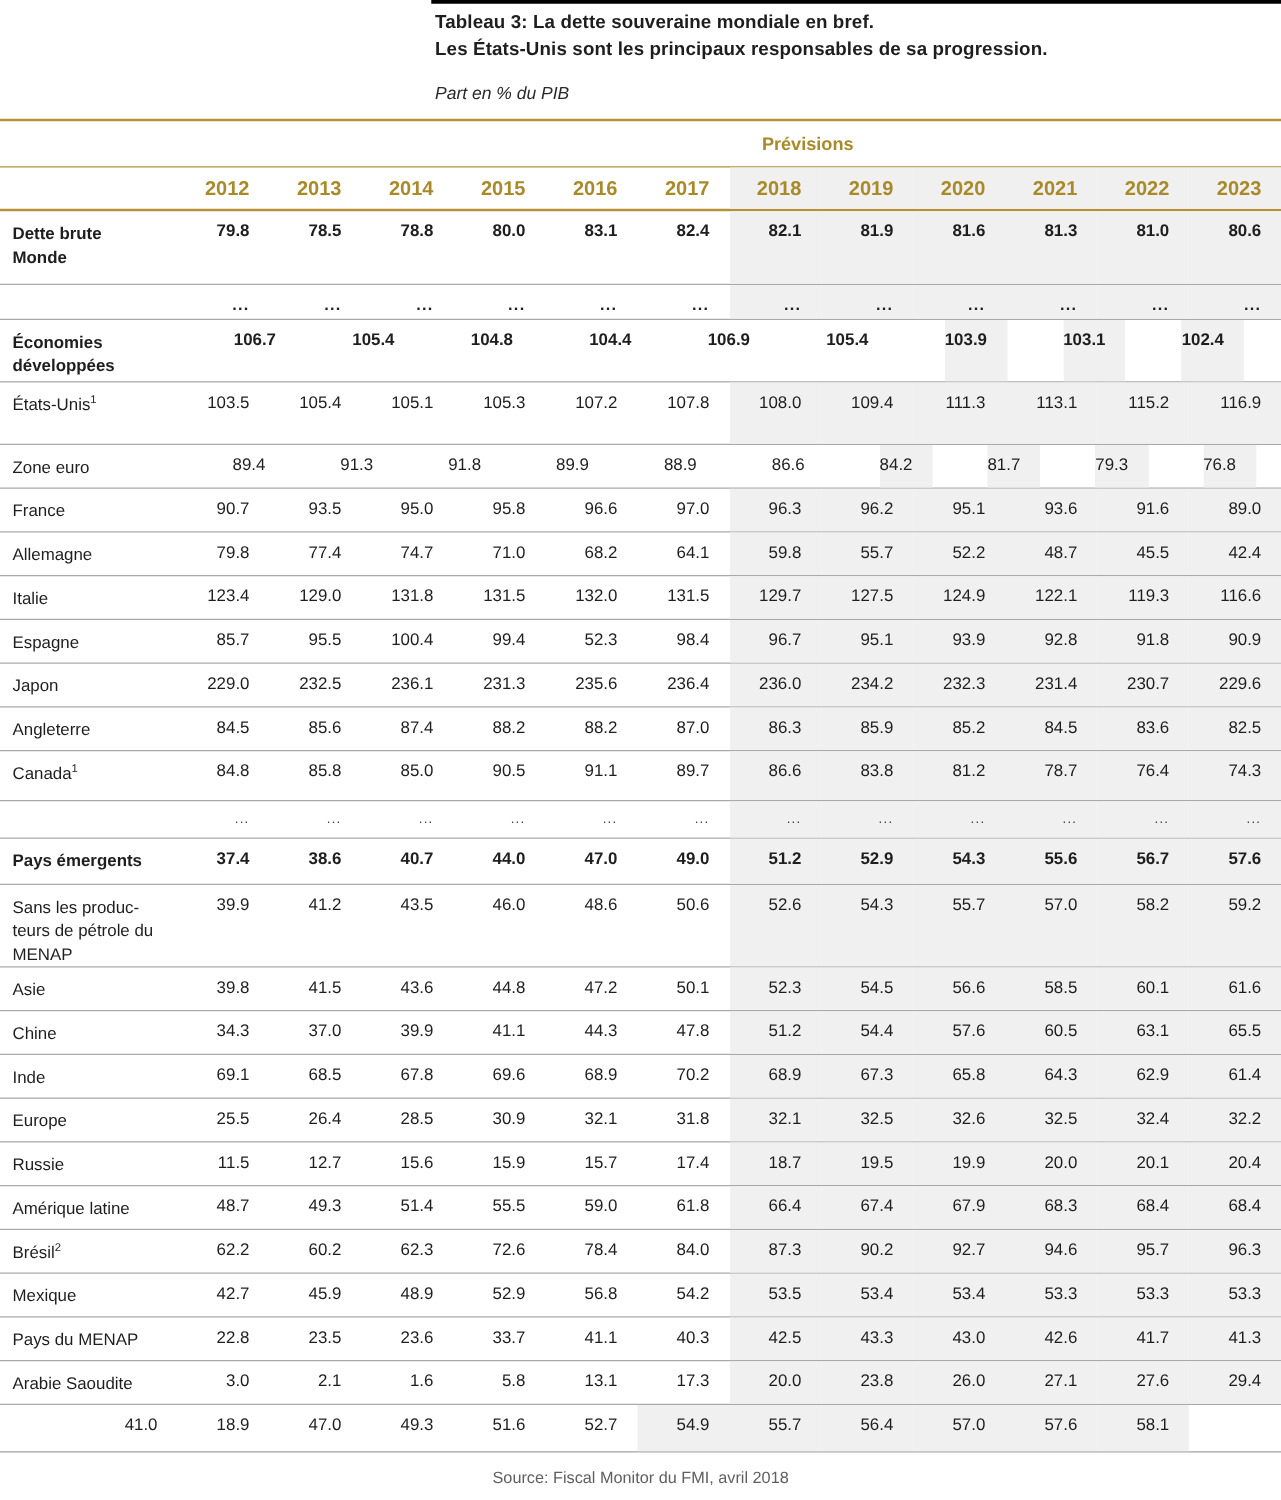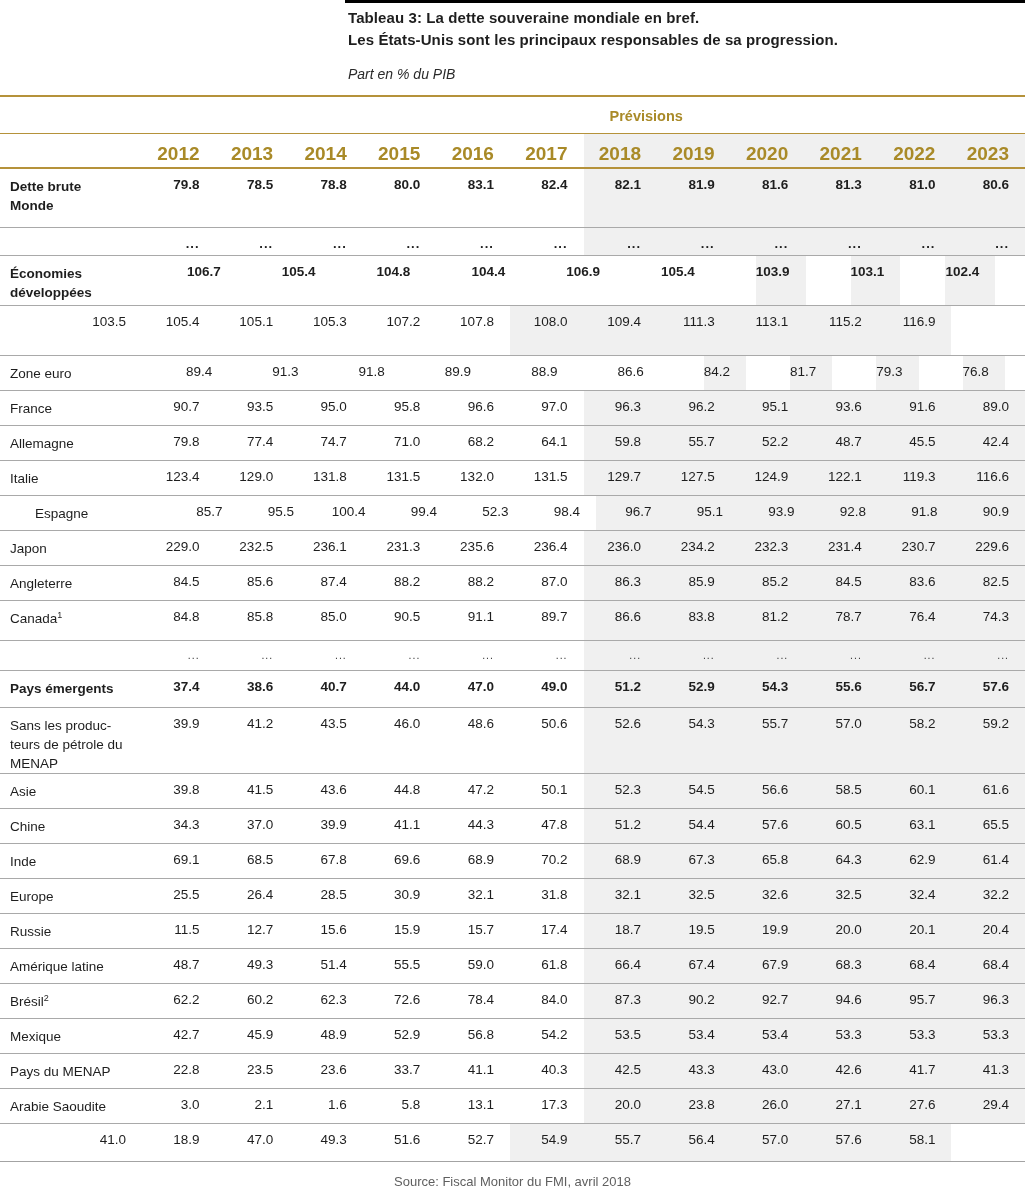--- a/index.html
+++ b/index.html
@@ -32,21 +32,21 @@
   .fc { background:#f0f0f0; }
 
   
   .previsions-row { height:37px; border-bottom:1.5px solid #b5923a; }
   .previsions-spacer { grid-column:1 / 8; }
   .previsions-label {
     grid-column:8 / 14; color:#a98a28; font-weight:700; font-size:14.5px;
     padding:11px 0 0 26px;
   }
   .years-row { height:35px; border-bottom:2px solid #b5923a; }
-  .years-row .num { color:#a98a28; font-weight:700; font-size:19px; padding-top:9px; }
+  .years-row .num { color:#a98a28; font-weight:700; font-size:16px; padding-top:9px; }
 
   
   .row { }
   .row + .row { border-top:1.5px solid #a9a9a9; }
   .row.bold .num, .row.bold .lbl { font-weight:700; }
   .row.dots .num { font-weight:700; letter-spacing:1px; font-size:13px; }
   .row.dots-small .num { font-weight:400; letter-spacing:1px; font-size:10.5px; color:#3a3a3a; }
   sup { font-size:9px; vertical-align:super; line-height:0; }
 
   .source-line {
@@ -127,20 +127,21 @@
         <div class="num">106.9</div>
         <div class="num">105.4</div>
         <div class="num fc">103.9</div>
         <div class="num fc">103.1</div>
         <div class="num fc">102.4</div>
         <div class="num fc">101.7</div>
         <div class="num fc">101.2</div>
         <div class="num fc">100.4</div>
       </div>
       <div class="grid-row row" style="height: 50px;">
+        <div class="lbl">États-Unis<sup>1</sup></div>
         <div class="num">103.5</div>
         <div class="num">105.4</div>
         <div class="num">105.1</div>
         <div class="num">105.3</div>
         <div class="num">107.2</div>
         <div class="num">107.8</div>
         <div class="num fc">108.0</div>
         <div class="num fc">109.4</div>
         <div class="num fc">111.3</div>
         <div class="num fc">113.1</div>
@@ -200,21 +201,21 @@
         <div class="num">131.5</div>
         <div class="num">132.0</div>
         <div class="num">131.5</div>
         <div class="num fc">129.7</div>
         <div class="num fc">127.5</div>
         <div class="num fc">124.9</div>
         <div class="num fc">122.1</div>
         <div class="num fc">119.3</div>
         <div class="num fc">116.6</div>
       </div>
-      <div class="grid-row row" style="height: 35px; padding-left: 25px;">
+      <div class="grid-row row" style="height: 35px;">
         <div class="lbl">Espagne</div>
         <div class="num">85.7</div>
         <div class="num">95.5</div>
         <div class="num">100.4</div>
         <div class="num">99.4</div>
         <div class="num">52.3</div>
         <div class="num">98.4</div>
         <div class="num fc">96.7</div>
         <div class="num fc">95.1</div>
         <div class="num fc">93.9</div>

